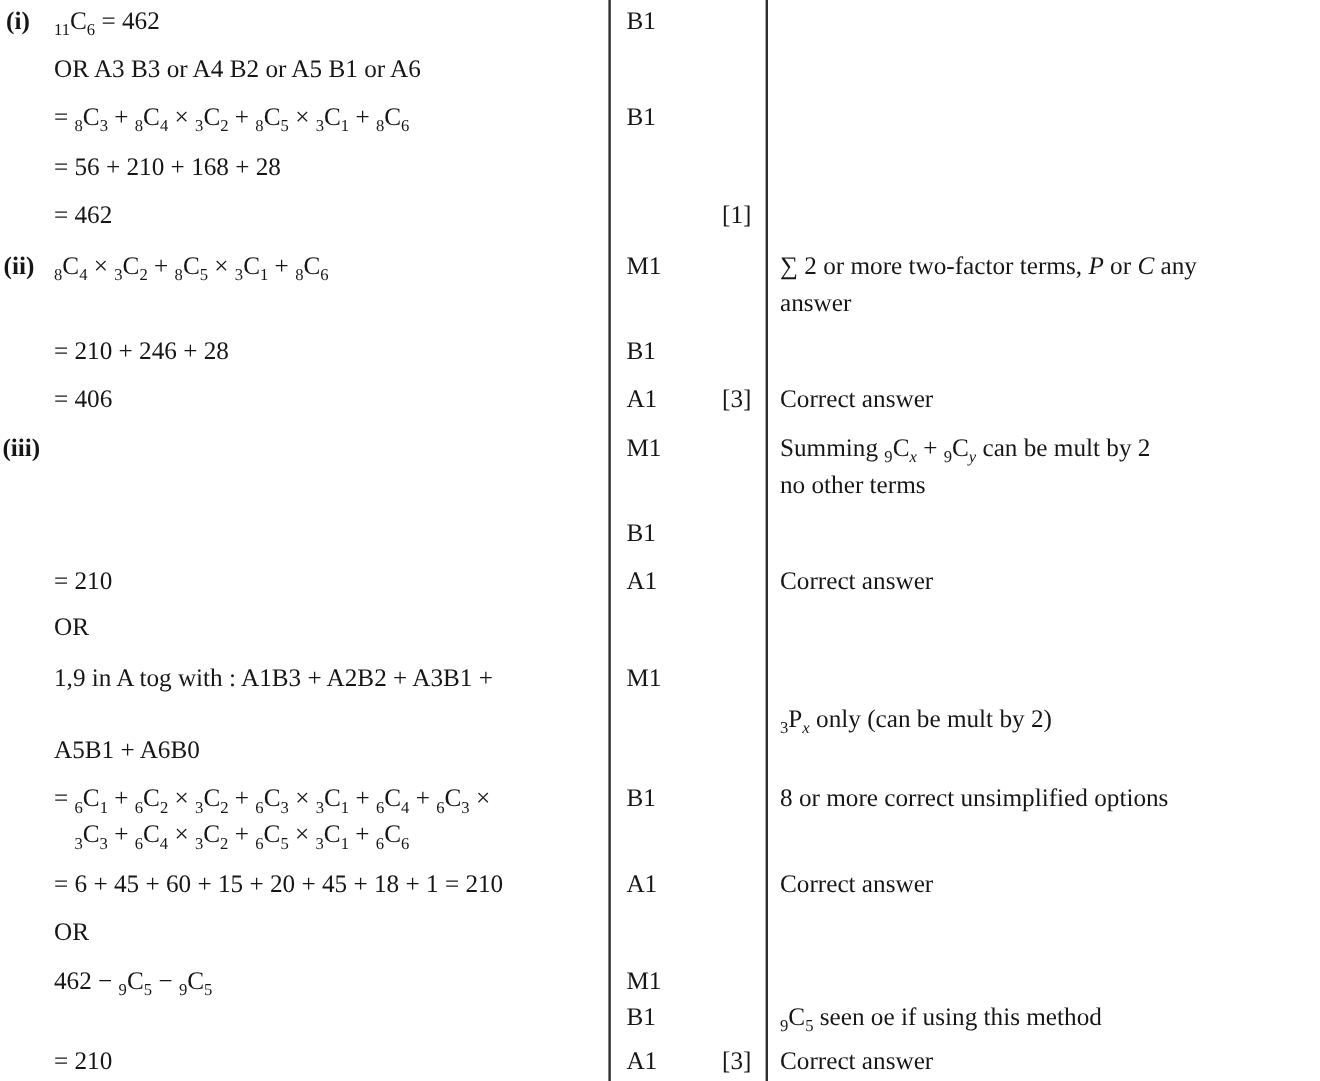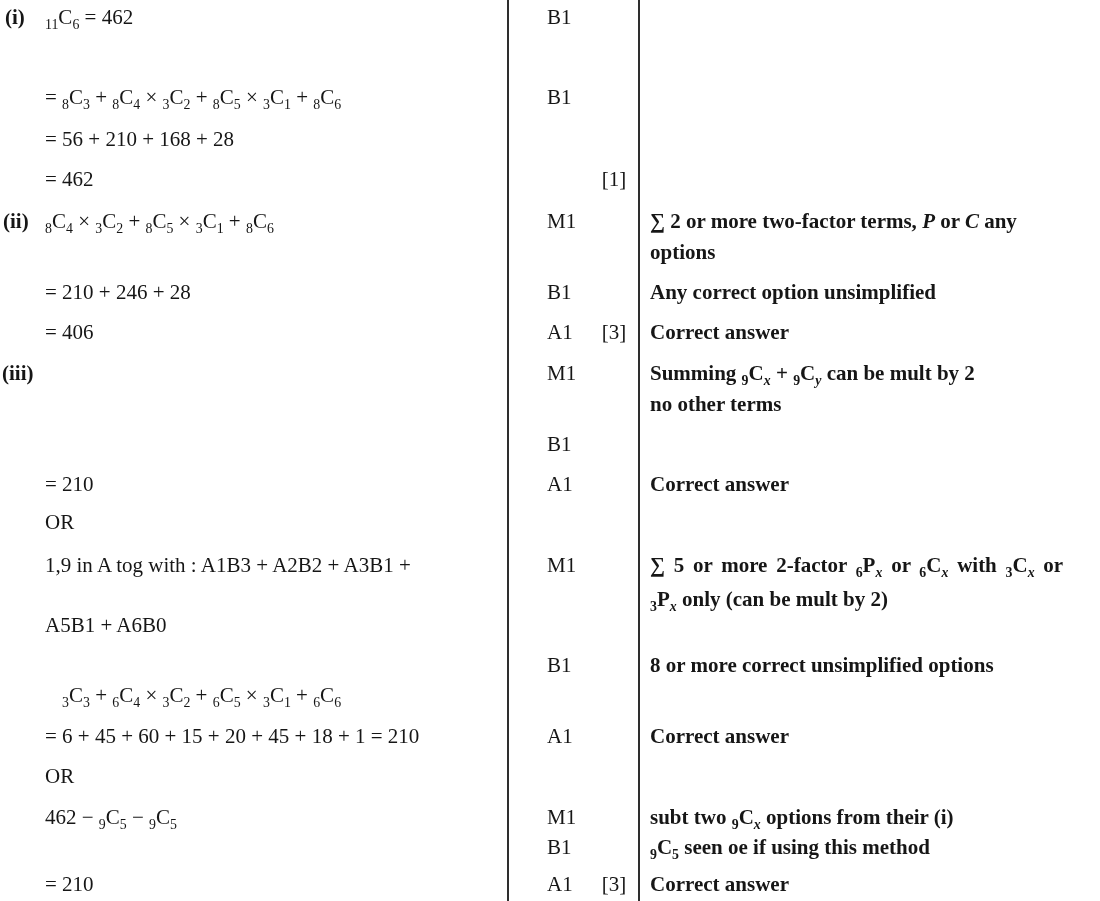--- a/index.html
+++ b/index.html
@@ -7,57 +7,57 @@
     position:relative;
     width:1100px;height:901px;
     background:#ffffff;
     font-family:"Liberation Serif","DejaVu Serif",serif;
     color:#161616;
     font-size:21px;
     overflow:hidden;
   }
   .t{position:absolute;white-space:nowrap;line-height:26px;}
   .part{font-weight:bold;}
-  .mark{left:522px;margin-left:25px;}
+  .mark{left:522px;}
   .total{left:596px;width:36px;text-align:center;}
-  .guide{left:650px;font-weight:bold;}
+  .guide{left:650px;}
   .wide{word-spacing:3.5px;}
   .vline{position:absolute;top:0;bottom:0;width:2px;background:#2e2e2e;}
   sub{font-size:0.66em;line-height:0;}
 </style>
 </head>
 <body>
 
 <div class="sheet">
 
   <div class="vline" style="left:507px"></div>
   <div class="vline" style="left:638px"></div>
 
   <div class="t part" style="top:4px;left:5px">(i)</div>
   <div class="t" style="top:4px;left:45px"><sub>11</sub>C<sub>6</sub> = 462</div>
   <div class="t mark" style="top:4px">B1</div>
 
+  <div class="t" style="top:44px;left:45px">OR A3 B3 or A4 B2 or A5 B1 or A6</div>
 
   <div class="t" style="top:84px;left:45px">= <sub>8</sub>C<sub>3</sub> + <sub>8</sub>C<sub>4</sub> × <sub>3</sub>C<sub>2</sub> + <sub>8</sub>C<sub>5</sub> × <sub>3</sub>C<sub>1</sub> + <sub>8</sub>C<sub>6</sub></div>
   <div class="t mark" style="top:84px">B1</div>
 
   <div class="t" style="top:126px;left:45px">= 56 + 210 + 168 + 28</div>
 
   <div class="t" style="top:166px;left:45px">= 462</div>
   <div class="t total" style="top:166px">[1]</div>
 
   <div class="t part" style="top:208px;left:3px">(ii)</div>
   <div class="t" style="top:208px;left:45px"><sub>8</sub>C<sub>4</sub> × <sub>3</sub>C<sub>2</sub> + <sub>8</sub>C<sub>5</sub> × <sub>3</sub>C<sub>1</sub> + <sub>8</sub>C<sub>6</sub></div>
   <div class="t mark" style="top:208px">M1</div>
   <div class="t guide" style="top:208px">∑ 2 or more two-factor terms, <i>P</i> or <i>C</i> any</div>
-  <div class="t guide" style="top:239px">options</div>
+  <div class="t guide" style="top:239px">answer</div>
 
   <div class="t" style="top:279px;left:45px">= 210 + 246 + 28</div>
   <div class="t mark" style="top:279px">B1</div>
-  <div class="t guide" style="top:279px">Any correct option unsimplified</div>
 
   <div class="t" style="top:319px;left:45px">= 406</div>
   <div class="t mark" style="top:319px">A1</div>
   <div class="t total" style="top:319px">[3]</div>
   <div class="t guide" style="top:319px">Correct answer</div>
 
   <div class="t part" style="top:360px;left:2px">(iii)</div>
   <div class="t mark" style="top:360px">M1</div>
   <div class="t guide" style="top:360px">Summing <sub>9</sub>C<sub><i>x</i></sub> + <sub>9</sub>C<sub><i>y</i></sub> can be mult by 2</div>
   <div class="t guide" style="top:391px">no other terms</div>
@@ -66,37 +66,36 @@
 
   <div class="t" style="top:471px;left:45px">= 210</div>
   <div class="t mark" style="top:471px">A1</div>
   <div class="t guide" style="top:471px">Correct answer</div>
 
   <div class="t" style="top:509px;left:45px">OR</div>
 
   <div class="t" style="top:552px;left:45px">1,9 in A tog with : A1B3 + A2B2 + A3B1 +</div>
   <div class="t" style="top:612px;left:45px">A5B1 + A6B0</div>
   <div class="t mark" style="top:552px">M1</div>
-  <div class="t guide wide" style="top:552px">∑ 5 or more 2-factor <sub>6</sub>P<sub><i>x</i></sub> or <sub>6</sub>C<sub><i>x</i></sub> with <sub>3</sub>C<sub><i>x</i></sub> or</div>
   <div class="t guide" style="top:586px"><sub>3</sub>P<sub><i>x</i></sub> only (can be mult by 2)</div>
 
+  <div class="t" style="top:652px;left:45px">= <sub>6</sub>C<sub>1</sub> + <sub>6</sub>C<sub>2</sub> × <sub>3</sub>C<sub>2</sub> + <sub>6</sub>C<sub>3</sub> × <sub>3</sub>C<sub>1</sub> + <sub>6</sub>C<sub>4</sub> + <sub>6</sub>C<sub>3</sub> ×</div>
   <div class="t" style="top:682px;left:62px"><sub>3</sub>C<sub>3</sub> + <sub>6</sub>C<sub>4</sub> × <sub>3</sub>C<sub>2</sub> + <sub>6</sub>C<sub>5</sub> × <sub>3</sub>C<sub>1</sub> + <sub>6</sub>C<sub>6</sub></div>
   <div class="t mark" style="top:652px">B1</div>
   <div class="t guide" style="top:652px">8 or more correct unsimplified options</div>
 
   <div class="t" style="top:723px;left:45px">= 6 + 45 + 60 + 15 + 20 + 45 + 18 + 1 = 210</div>
   <div class="t mark" style="top:723px">A1</div>
   <div class="t guide" style="top:723px">Correct answer</div>
 
   <div class="t" style="top:763px;left:45px">OR</div>
 
   <div class="t" style="top:804px;left:45px">462 − <sub>9</sub>C<sub>5</sub> − <sub>9</sub>C<sub>5</sub></div>
   <div class="t mark" style="top:804px">M1</div>
   <div class="t mark" style="top:834px">B1</div>
-  <div class="t guide" style="top:804px">subt two <sub>9</sub>C<sub><i>x</i></sub> options from their <b>(i)</b></div>
   <div class="t guide" style="top:834px"><sub>9</sub>C<sub>5</sub> seen oe if using this method</div>
 
   <div class="t" style="top:871px;left:45px">= 210</div>
   <div class="t mark" style="top:871px">A1</div>
   <div class="t total" style="top:871px">[3]</div>
   <div class="t guide" style="top:871px">Correct answer</div>
 
 </div>
 
 </body></html>

